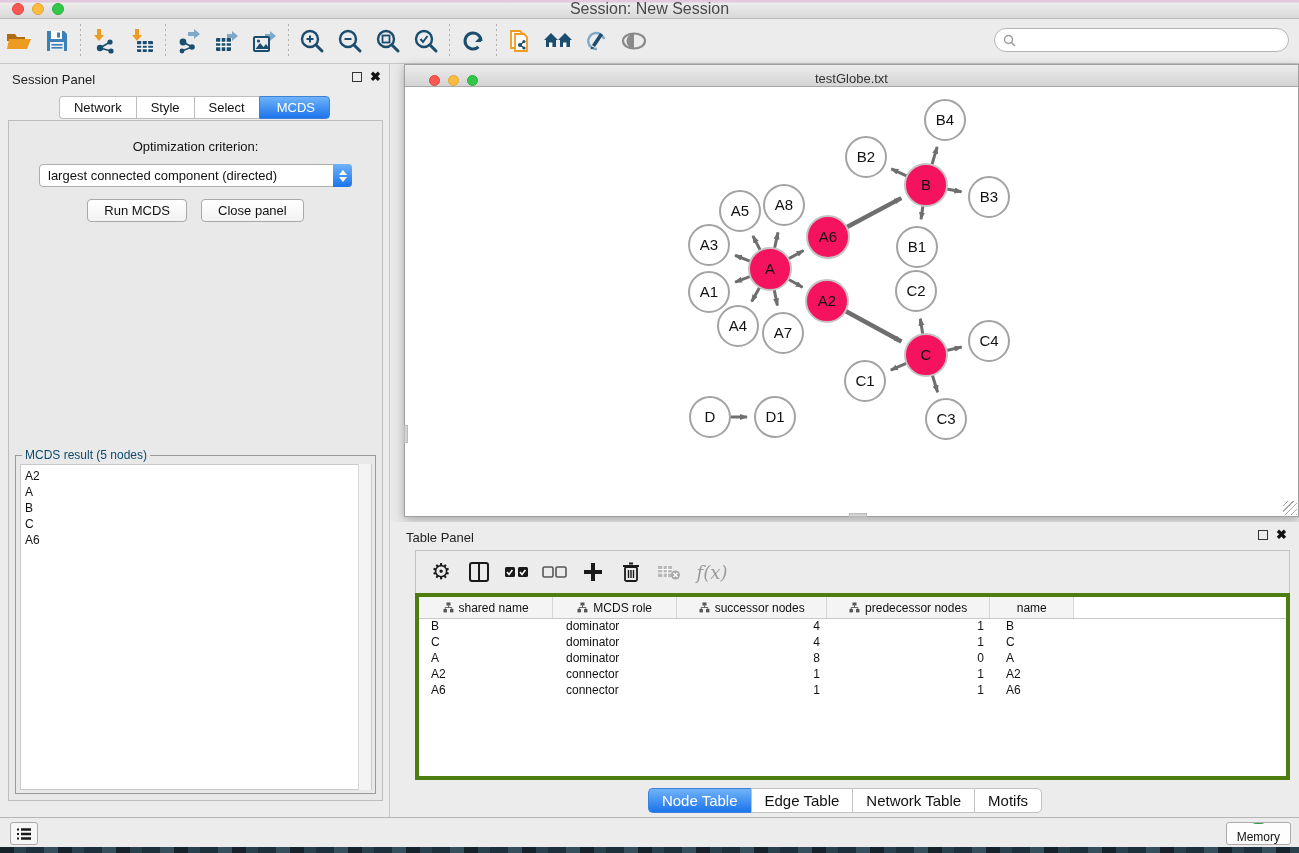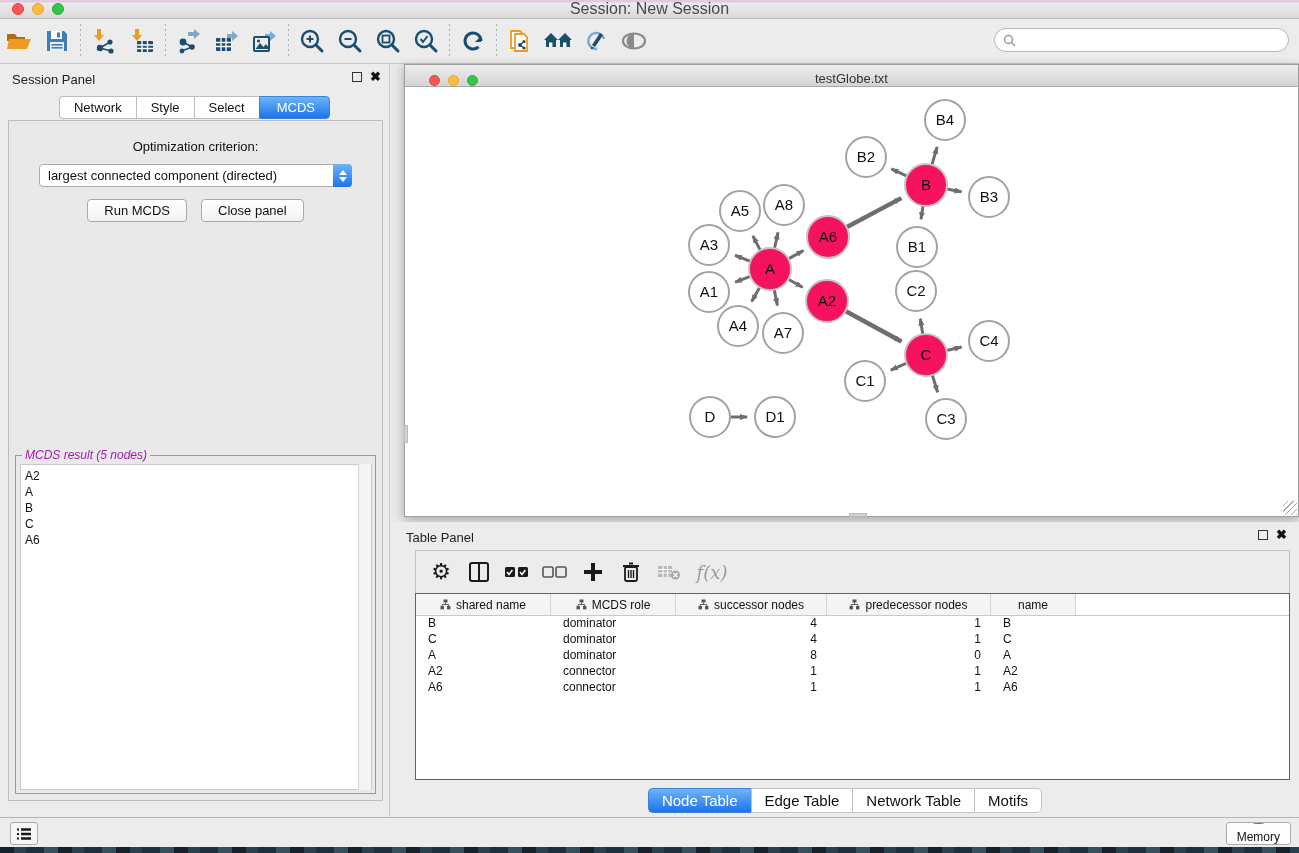--- a/index.html
+++ b/index.html
@@ -63,21 +63,21 @@
   .step-up { width:0; height:0; border-left:4px solid transparent; border-right:4px solid transparent;
     border-bottom:5px solid #FFF; }
   .step-down { width:0; height:0; border-left:4px solid transparent; border-right:4px solid transparent;
     border-top:5px solid #FFF; }
   .cp-buttons { margin-top:12px; display:flex; justify-content:center; gap:14px; }
   .mac-btn { font-size:13px; color:#111; background:linear-gradient(#FFFFFF,#F2F2F2);
     border:1px solid #A9A9A9; border-radius:4px; padding:3px 16px; }
   .result-group { position:absolute; left:6px; top:334px; width:361px; height:339px;
     border:1px solid #9A9A9A; }
   .result-legend { position:absolute; left:6px; top:-8px; background:#E9E9E9;
-    font-size:12px; padding:0 3px; color:#a21caf;font-style:italic; }
+    font-size:12px; padding:0 3px; color:#0c4a6e; }
   .result-list { position:absolute; left:4px; top:8px; width:352px; height:326px;
     background:#FFF; border:1px solid #C9C9C9; font-size:12px; padding:3px 0 0 4px;
     overflow:hidden; }
   .result-item { line-height:16px; color:#111; }
   .result-scroll { position:absolute; right:4px; top:8px; width:13px; height:326px;
     background:#F4F4F4; border-left:1px solid #D5D5D5; }
 
   
   .desktop { position:absolute; left:391px; top:0; width:908px; height:753px; background:#E9E9E9; }
   .network-frame { position:absolute; left:13px; top:0; width:895px; height:453px;
@@ -97,21 +97,21 @@
   
   .table-panel { position:absolute; left:0; top:458px; width:908px; height:295px; background:#ECECEC; }
   .tp-header { position:relative; height:26px; }
   .tp-toolbar { position:absolute; left:24px; top:28px; width:875px; height:43px;
     background:#ECECEC; border:1px solid #C2C2C2; border-bottom:none;
     display:flex; align-items:center; padding-left:8px; gap:4px; }
   .tp-tool { width:34px; height:34px; display:flex; align-items:center; justify-content:center; }
   .gear-glyph { font-size:22px; color:#1A1A1A; }
   .fx-glyph { font-family:"DejaVu Serif", serif; font-style:italic; font-size:18px; color:#9A9A9A; }
   .table-wrap { position:absolute; left:24px; top:71px; width:875px; height:187px;
-    background:#FFF; border:1px solid #4d7c0f; overflow:hidden; }
+    background:#FFF; border:4px solid #4d7c0f; overflow:hidden; }
   .thead { display:flex; height:22px; background:#F4F4F4; border-bottom:1px solid #C9C9C9; }
   .th { display:flex; align-items:center; justify-content:center; gap:5px;
     font-size:12px; color:#111; border-right:1px solid #D6D6D6; position:relative; }
   .trow { display:flex; height:16px; font-size:12px; color:#111; }
   .td { overflow:hidden; white-space:nowrap; }
   .td.left { padding-left:12px; text-align:left; }
   .td.right { padding-right:10px; text-align:right; }
   .tp-tabs { position:absolute; left:0; top:266px; width:100%; display:flex; justify-content:center; }
   .tp-tab { font-size:15px; padding:3px 13px; background:#FFF; border:1px solid #C2C2C2;
     border-right:none; color:#111; }

